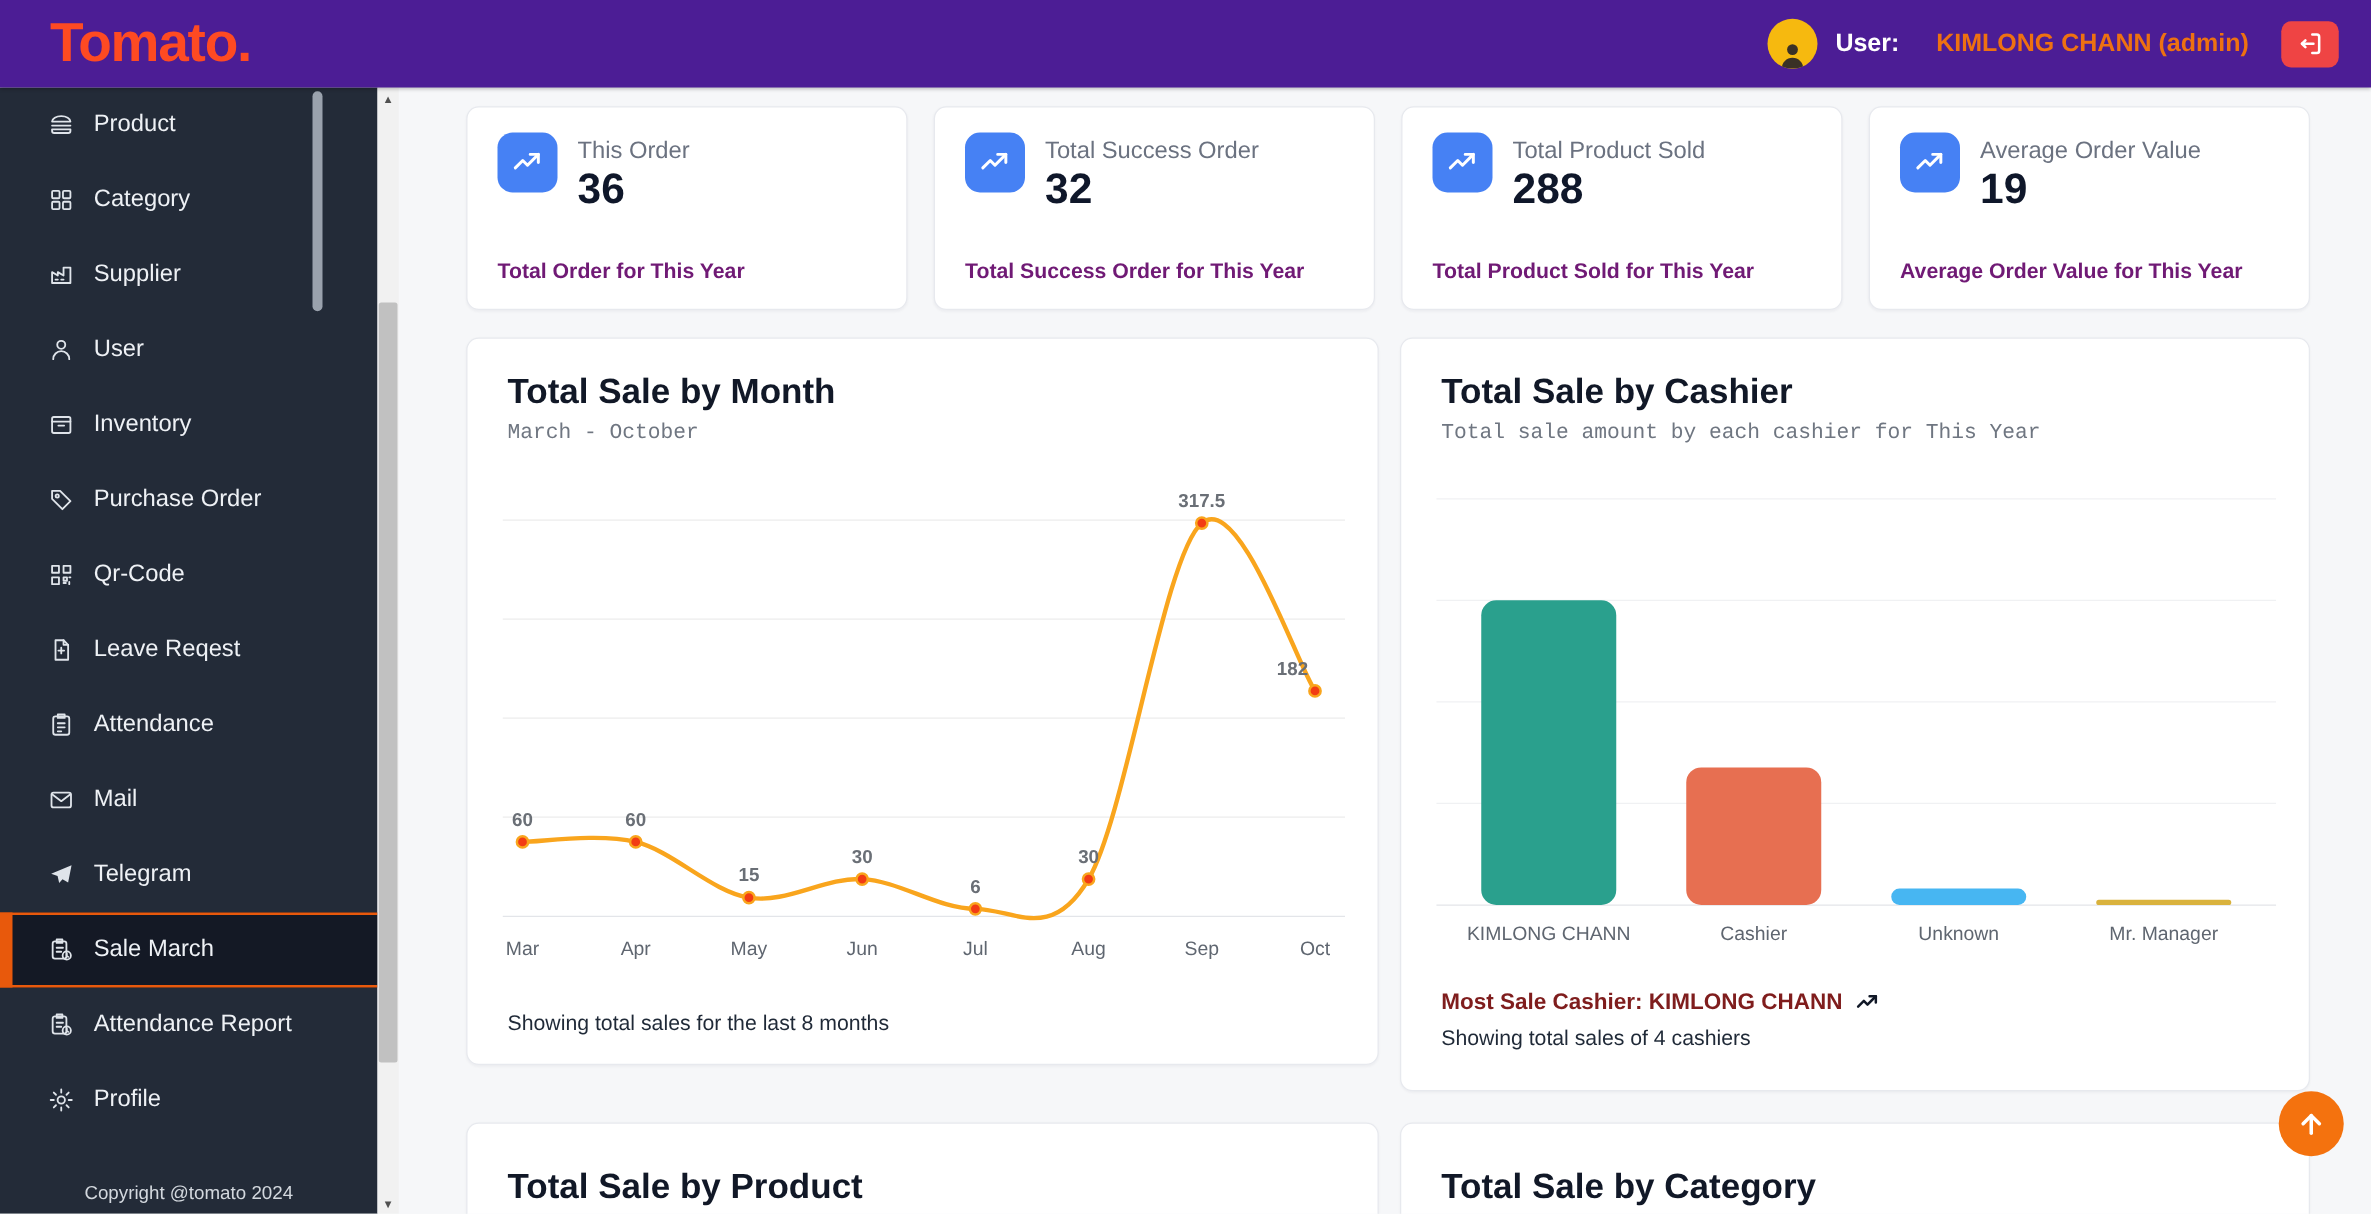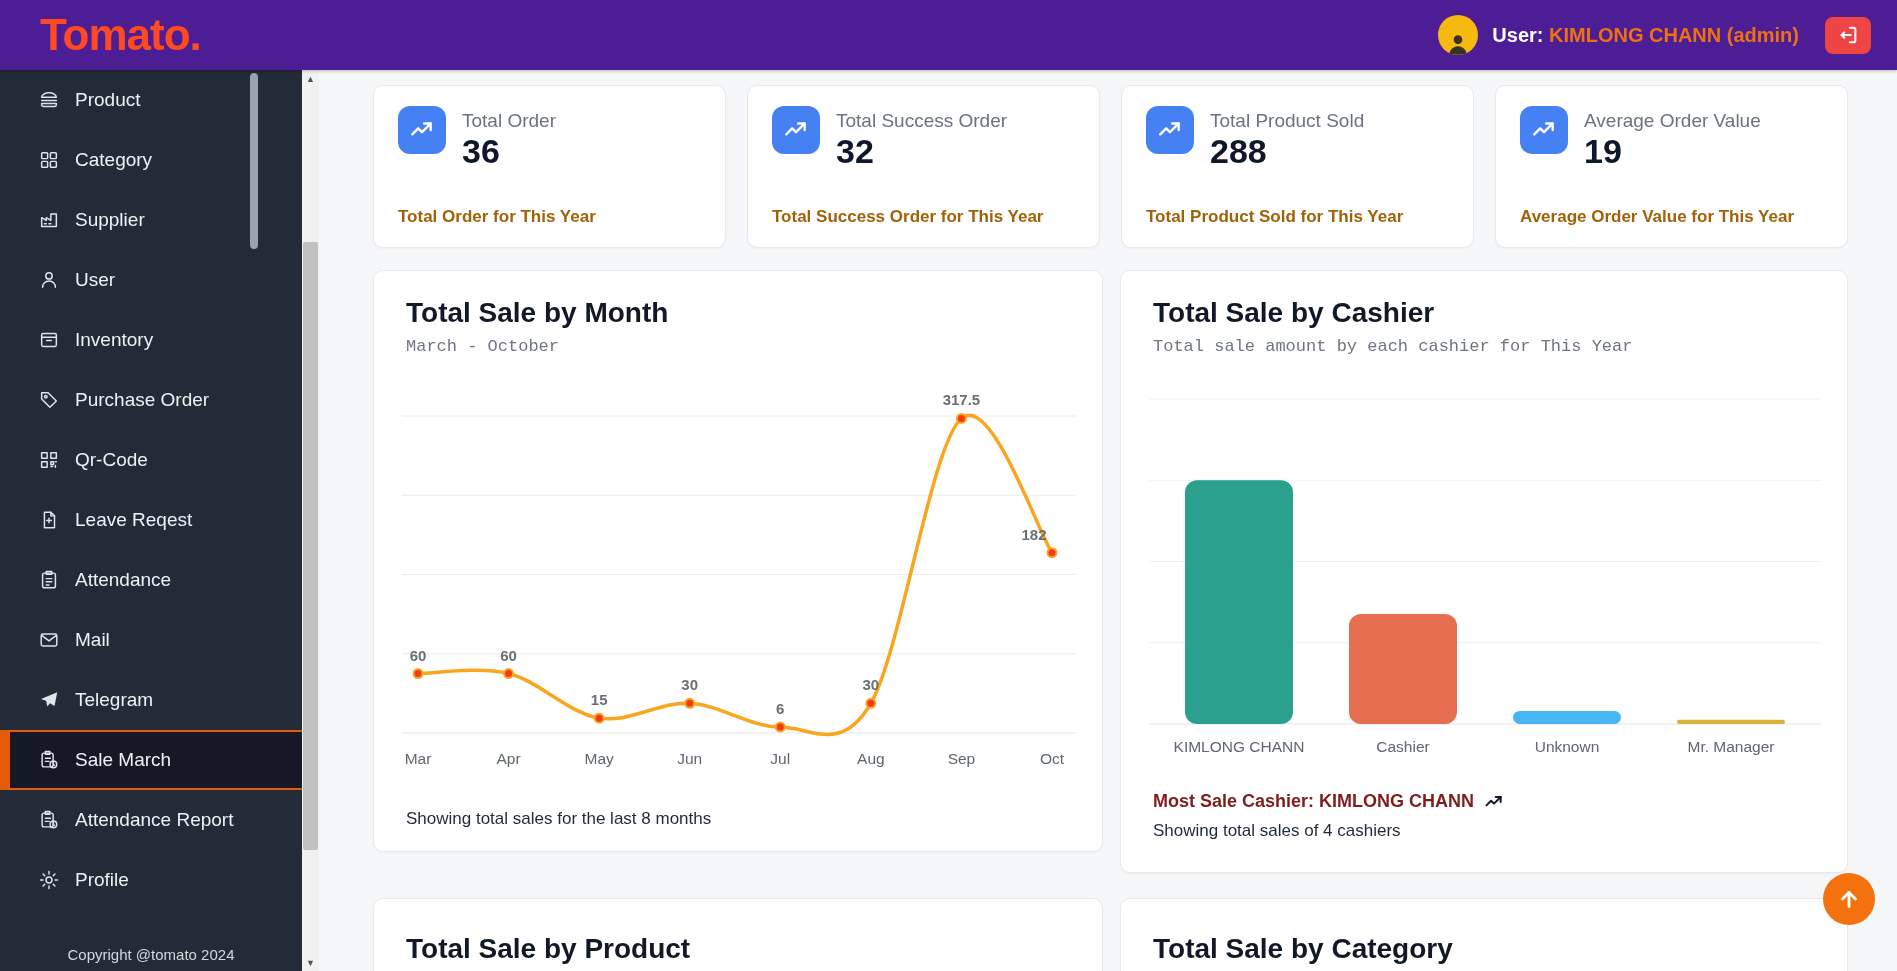--- a/index.html
+++ b/index.html
@@ -15,21 +15,21 @@
     padding:0 26px 0 40px; z-index:30; box-shadow:0 1px 3px rgba(0,0,0,.25);
   }
   .logo { font-size:44px; font-weight:800; color:#fe4a22; letter-spacing:-1px; }
   .user-area { display:flex; align-items:center; gap:14px; }
   .avatar {
     width:40px; height:40px; border-radius:50%; background:#f6b90f;
     display:flex; align-items:flex-end; justify-content:center; overflow:hidden;
   }
   .avatar svg { margin-bottom:-2px; }
   .user-text { font-size:20px; font-weight:700; color:#ffffff; white-space:nowrap; }
-  .user-text .uname { color:#ee7111; }
+  .user-text .uname { color:#ee7111;margin-left:24px; }
   .logout-btn {
     width:46px; height:37px; background:#ef4444; border:none; border-radius:8px;
     display:flex; align-items:center; justify-content:center; cursor:pointer; margin-left:12px;
   }
   
   .sidebar {
     position:absolute; left:0; top:70px; width:302px; height:901px;
     background:#232b38; z-index:20;
   }
   .nav-item {
@@ -69,21 +69,21 @@
   }
   
   .stats-row { display:flex; gap:21px; }
   .stat-card { width:353px; height:163px; position:relative; }
   .stat-icon {
     position:absolute; left:24px; top:20px; width:48px; height:48px; border-radius:12px;
     background:#4681f4; display:flex; align-items:center; justify-content:center; color:#fff;
   }
   .stat-title { position:absolute; left:88px; top:24px; font-size:19px; color:#6b7280; }
   .stat-value { position:absolute; left:88px; top:46px; font-size:34px; font-weight:700; color:#0f172a; }
-  .stat-caption { position:absolute; left:24px; bottom:20px; font-size:17px; font-weight:700; color:#a16207; }
+  .stat-caption { position:absolute; left:24px; bottom:20px; font-size:17px; font-weight:700; color:#701a75; }
   
   .charts-row { display:flex; gap:17px; margin-top:22px; align-items:flex-start; }
   .chart-card { position:relative; }
   .chart-card.line { width:730px; height:582px; }
   .chart-card.bar  { width:728px; height:603px; }
   .chart-title { position:absolute; left:32px; top:26px; font-size:28px; font-weight:700; color:#111827; }
   .chart-sub   { position:absolute; left:32px; top:66px; font-size:17px; color:#6f7681;font-family:Liberation Mono, monospace; }
   .chart-svg { position:absolute; left:28px; top:110px; }
   .chart-caption { position:absolute; left:32px; top:538px; font-size:17px; color:#1f2937; }
   .bar-captions { position:absolute; left:32px; top:520px; }
@@ -284,21 +284,21 @@
 
 <div class="main">
   <div class="stats-row" id="stats-row">
       <div class="card stat-card">
         <div class="stat-icon">
           <svg width="26" height="26" viewBox="0 0 24 24" fill="none" stroke="currentColor" stroke-width="2.2" stroke-linecap="round" stroke-linejoin="round">
             <path d="M3 16l5.5-5.5 3.5 3.5L20 6"></path>
             <path d="M14 6h6v6"></path>
           </svg>
         </div>
-        <div class="stat-title">Total Order</div>
+        <div class="stat-title">This Order</div>
         <div class="stat-value">36</div>
         <div class="stat-caption">Total Order for This Year</div>
       </div>
       <div class="card stat-card">
         <div class="stat-icon">
           <svg width="26" height="26" viewBox="0 0 24 24" fill="none" stroke="currentColor" stroke-width="2.2" stroke-linecap="round" stroke-linejoin="round">
             <path d="M3 16l5.5-5.5 3.5 3.5L20 6"></path>
             <path d="M14 6h6v6"></path>
           </svg>
         </div>

